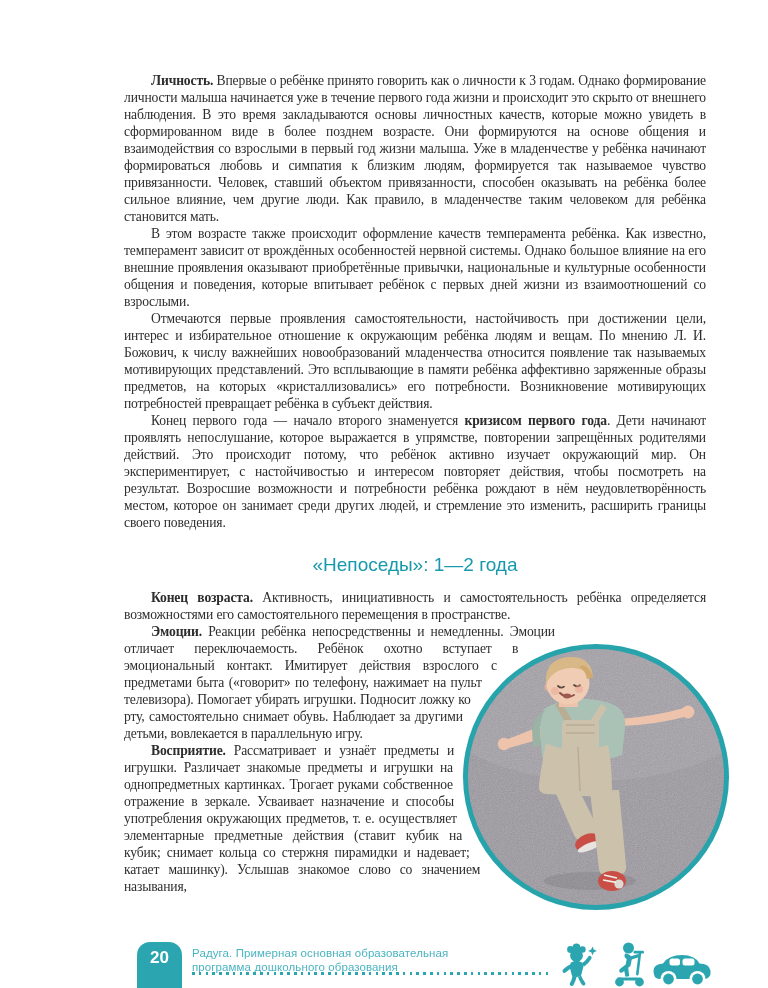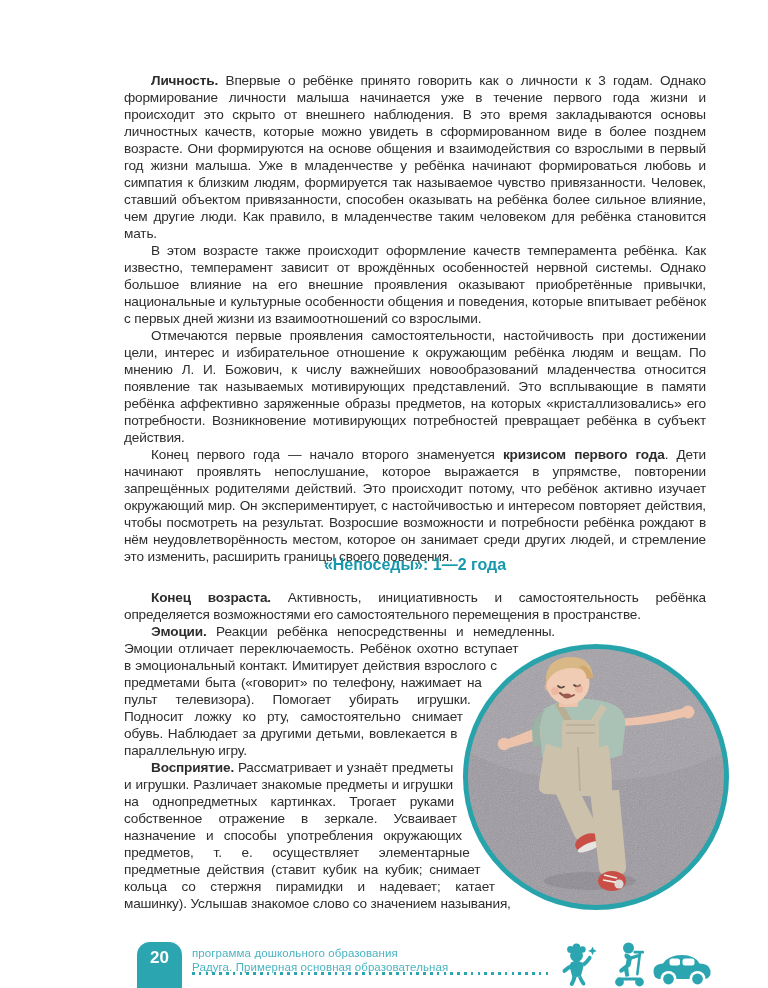--- a/index.html
+++ b/index.html
@@ -28,29 +28,30 @@
     width:582px;
   }
   .section-intro{top:72px;}
   .section-age{top:589px;}
   .body-p{
     font-size:13.6px;
     line-height:17px;
     letter-spacing:-0.15px;
     text-align:justify;
     text-indent:27px;
+    font-family:Liberation Serif, serif;
   }
   .body-p b{font-weight:bold;}
   .section-heading{
     position:absolute;
     left:124px;top:552px;width:582px;
     text-align:center;
-    font-size:16px;
+    font-size:19px;
     line-height:26px;
-    font-weight:bold;
+    font-weight:normal;
     color:var(--heading-teal);
     letter-spacing:0;
   }
   
   .photo-float{
     float:right;
     width:268px;height:268px;
     margin:20px -24px 6px 10px;
     shape-outside:circle(143px at 134px 134px) border-box;
   }
@@ -181,22 +182,22 @@
           <p class="body-p"><b>Восприятие. </b><span>Рассматривает и узнаёт предметы и игрушки. Различает знакомые предметы и игрушки на однопредметных картинках. Трогает руками собственное отражение в зеркале. Усваивает назначение и способы употребления окружающих предметов, т. е. осуществляет элементарные предметные действия (ставит кубик на кубик; снимает кольца со стержня пирамидки и надевает; катает машинку). Услышав знакомое слово со значением называния,</span></p>
         </div>
     </div>
   </section>
 
   <footer>
     <div class="page-badge">
       <span>20</span>
     </div>
     <div class="footer-caption">
+      <div>Радуга. Примерная основная образовательная</div>
       <div>программа дошкольного образования</div>
-      <div>Радуга. Примерная основная образовательная</div>
     </div>
     <div class="dotted-line"></div>
     <div class="footer-icons">
       <svg class="icon-toddler" viewBox="0 0 44 46">
         <circle cx="14.5" cy="7.5" r="3.4"></circle>
         <circle cx="20.5" cy="5.5" r="3.9"></circle>
         <circle cx="26.5" cy="7.5" r="3.2"></circle>
         <circle cx="20.5" cy="13.5" r="6.4"></circle>
         <path d="M36.5 4.5l1.3 3.1 3.1 1.3-3.1 1.3-1.3 3.1-1.3-3.1-3.1-1.3 3.1-1.3z"></path>
         <path d="M15 20.5q5.5-3.6 11 0l1.6 3.6-2.6 9.6q-4.5 2.6-9 0L13.4 24z"></path>

